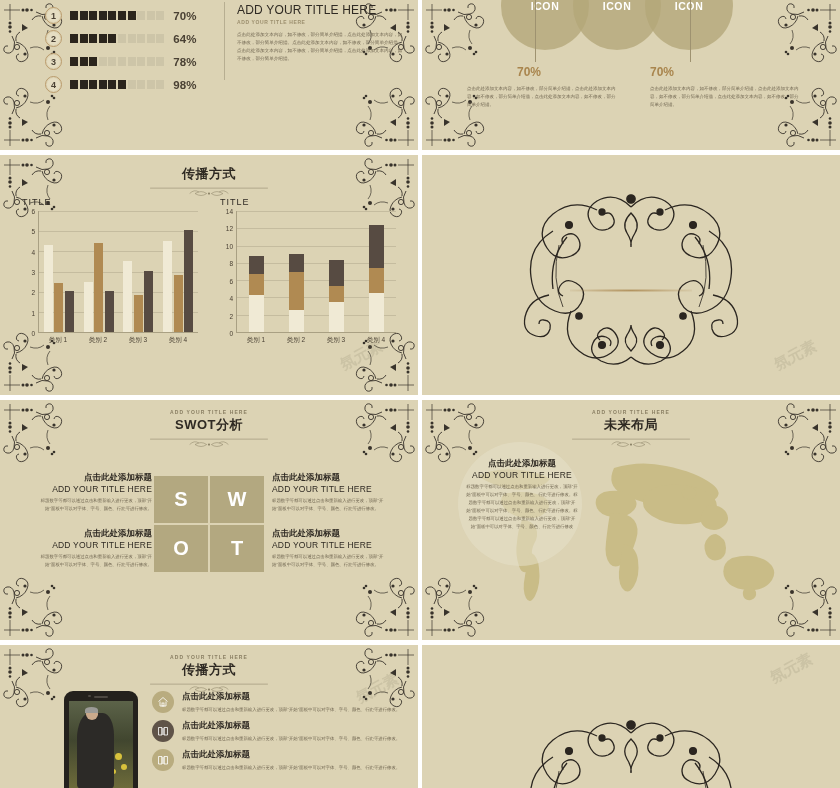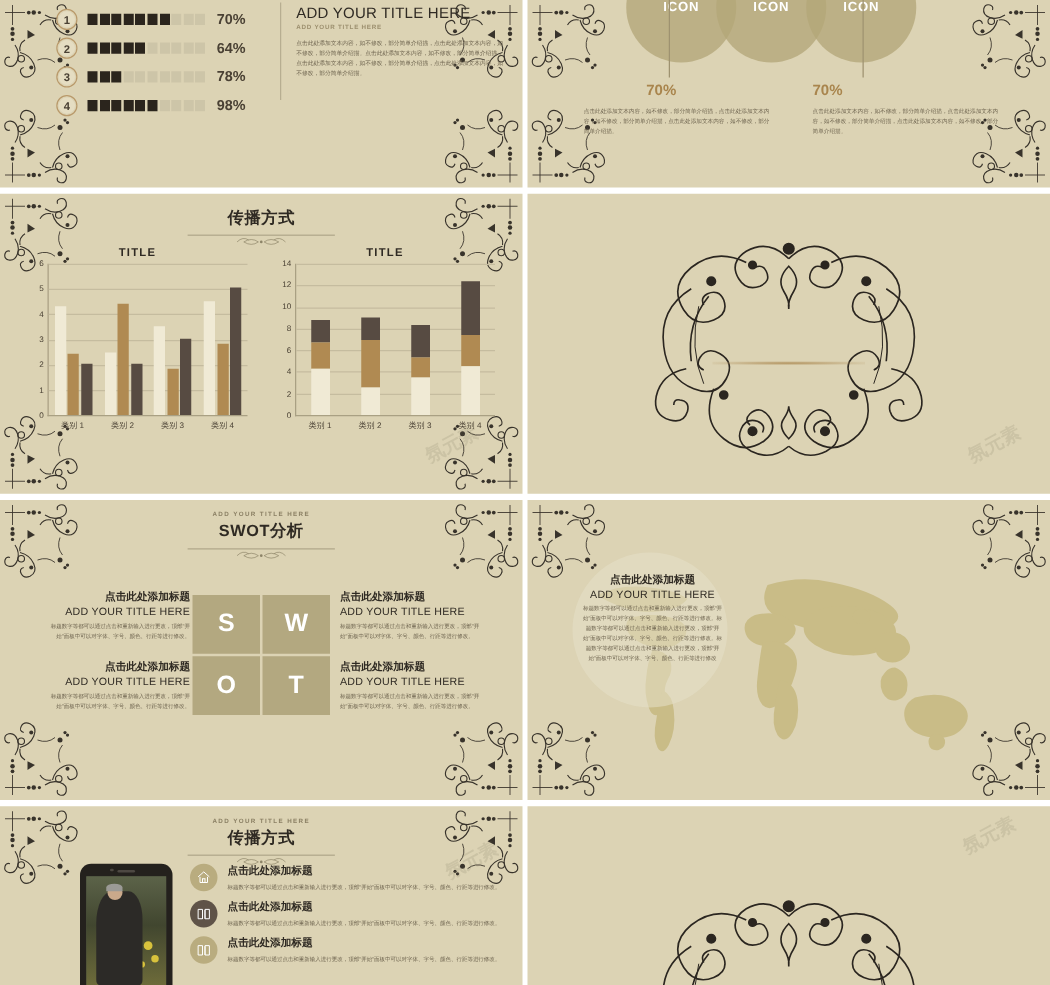--- a/index.html
+++ b/index.html
@@ -71,21 +71,21 @@
   .circ.c1 { left: -130px; }
   .circ.c2 { left: -58px; }
   .circ.c3 { left: 14px; }
   .lead { position: absolute; width: 1px; background: #9e9270; }
   .pct-lbl { position: absolute; font-size: 12px; font-weight: 700; color: #a9854d; }
   .s2-body { position: absolute; font-size: 4.5px; line-height: 1.8; color: #6f6550; width: 150px; }
 
   
   .charts { position: absolute; top: 42px; left: 0; right: 0; display: flex; justify-content: center; gap: 22px; }
   .chart-box { width: 176px; }
-  .chart-title { text-align: center; font-size: 9px; font-weight: 700; color: #2f2a23; letter-spacing: 1px; margin-bottom: 4px; }
+  .chart-title { text-align: left; font-size: 9px; font-weight: 400; color: #2f2a23; letter-spacing: 1px; margin-bottom: 4px; }
   .plot { position: relative; height: 122px; display: flex; }
   .yaxis { position: relative; width: 16px; }
   .ytick { position: absolute; right: 3px; font-size: 6.5px; color: #4a4134; transform: translateY(-50%); }
   .plotarea { position: relative; flex: 1; border-left: 1px solid #a9a083; border-bottom: 1px solid #a9a083; }
   .gl { position: absolute; left: 0; right: 0; height: 1px; background: #c5bc9f; }
   .bars { position: absolute; inset: 0; display: flex; align-items: flex-end; justify-content: space-around; }
   .grp { display: flex; align-items: flex-end; gap: 1.5px; height: 100%; }
   .bar { width: 9px; }
   .stk { width: 15px; display: flex; flex-direction: column; justify-content: flex-end; }
   .xlabels { display: flex; justify-content: space-around; margin-left: 16px; margin-top: 3px; }
@@ -1015,20 +1015,30 @@
 <path d="M30 18 q3-5 9-4"></path>
 <path d="M28 46 q8-3 14 2" stroke-width="0.7"></path>
 <path d="M46 28 q-3 8 2 14" stroke-width="0.7"></path>
 <circle cx="46" cy="46" r="2" fill="#2b2620" stroke="none"></circle>
 <circle cx="52" cy="50" r="1.3" fill="#2b2620" stroke="none"></circle>
 <circle cx="50" cy="52" r="1.3" fill="#2b2620" stroke="none"></circle>
 <path d="M20 22 l6 4 l-6 3z" fill="#2b2620" stroke="none"></path>
 </svg>
       </div>
 
+    <div class="sld-head">
+      <div class="sld-eyebrow">ADD YOUR TITLE HERE</div>
+      <div class="sld-title">未来布局</div>
+      <svg class="sld-rule" viewBox="0 0 160 20">
+        <line x1="4" y1="5" x2="156" y2="5" stroke="#8d8468" stroke-width="0.7"></line>
+        <path d="M62 12 q8-5 15 0 q-7 5-15 0z M98 12 q-8-5-15 0 q7 5 15 0z" fill="none" stroke="#8d8468" stroke-width="0.7"></path>
+        <path d="M55 12 q6-6 12-2 M105 12 q-6-6-12-2" fill="none" stroke="#8d8468" stroke-width="0.7"></path>
+        <circle cx="80" cy="12" r="1.4" fill="#8d8468"></circle>
+      </svg>
+    </div>
 
     <svg class="map-svg" viewBox="0 0 340 160">
       <path d="M14 28 q18-9 42-6 q20 2 30 9 q-6 8-22 10 q-14 2-26-2 q-16-5-24-11z"></path>
       <path d="M40 46 q22-5 38 2 q10 5 6 13 q-6 10-20 9 q-16-1-24-10 q-6-8 0-14z"></path>
       <path d="M58 72 q10 0 14 8 q3 8-2 16 q-3 6-2 13 q1 10-4 14 q-6 4-9-5 q-4-12-2-24 q1-12 5-22z"></path>
       <path d="M66 104 q8 4 9 16 q2 16-4 28 q-5 9-9 2 q-4-8-1-22 q2-14 5-24z"></path>
       <path d="M150 20 q26-8 52-2 q30 6 46 18 q12 9 2 16 q-16 10-40 8 q-30-3-52-14 q-16-9-8-26z"></path>
       <path d="M196 38 q28-4 46 6 q14 8 10 18 q-5 12-26 14 q-22 2-38-8 q-12-8-8-18 q3-8 16-12z"></path>
       <path d="M140 44 q18-4 28 4 q8 7 2 14 q-8 9-22 7 q-14-2-16-12 q-2-9 8-13z"></path>
       <path d="M146 66 q16-3 24 6 q6 8 2 20 q-4 14-12 22 q-8 8-14 2 q-6-7-4-22 q2-18 4-28z"></path>

